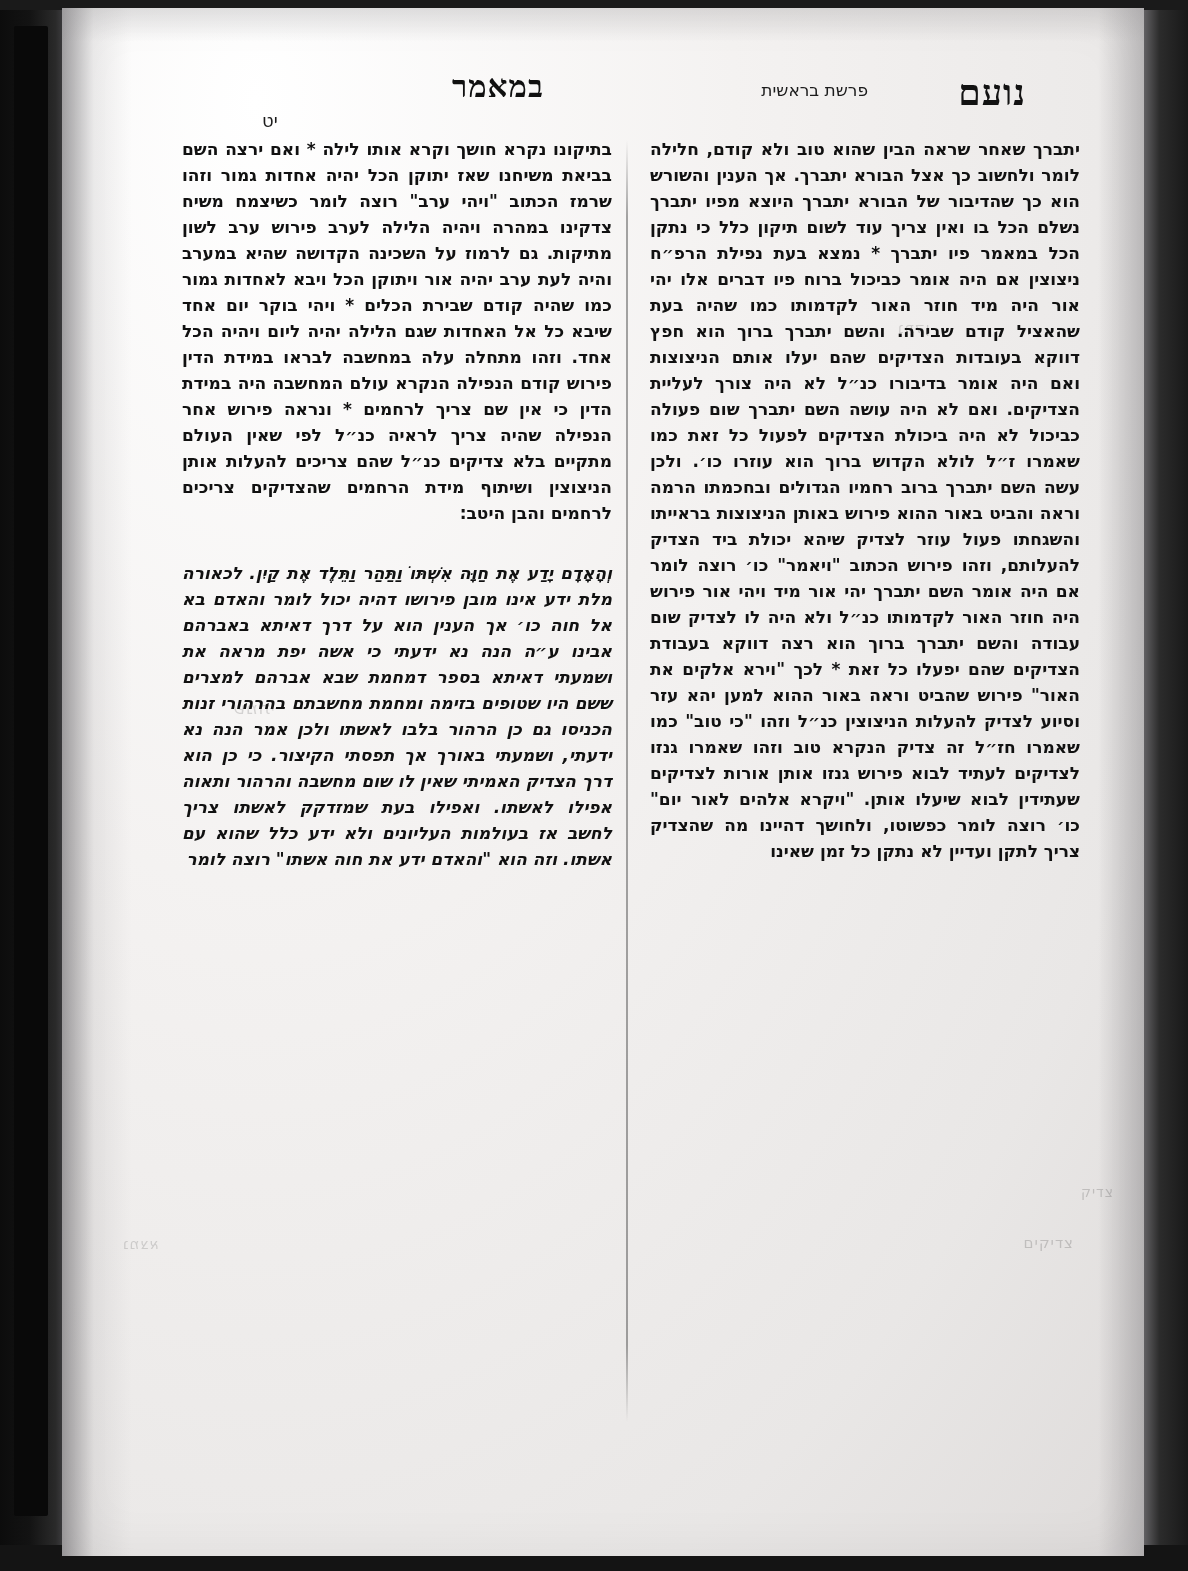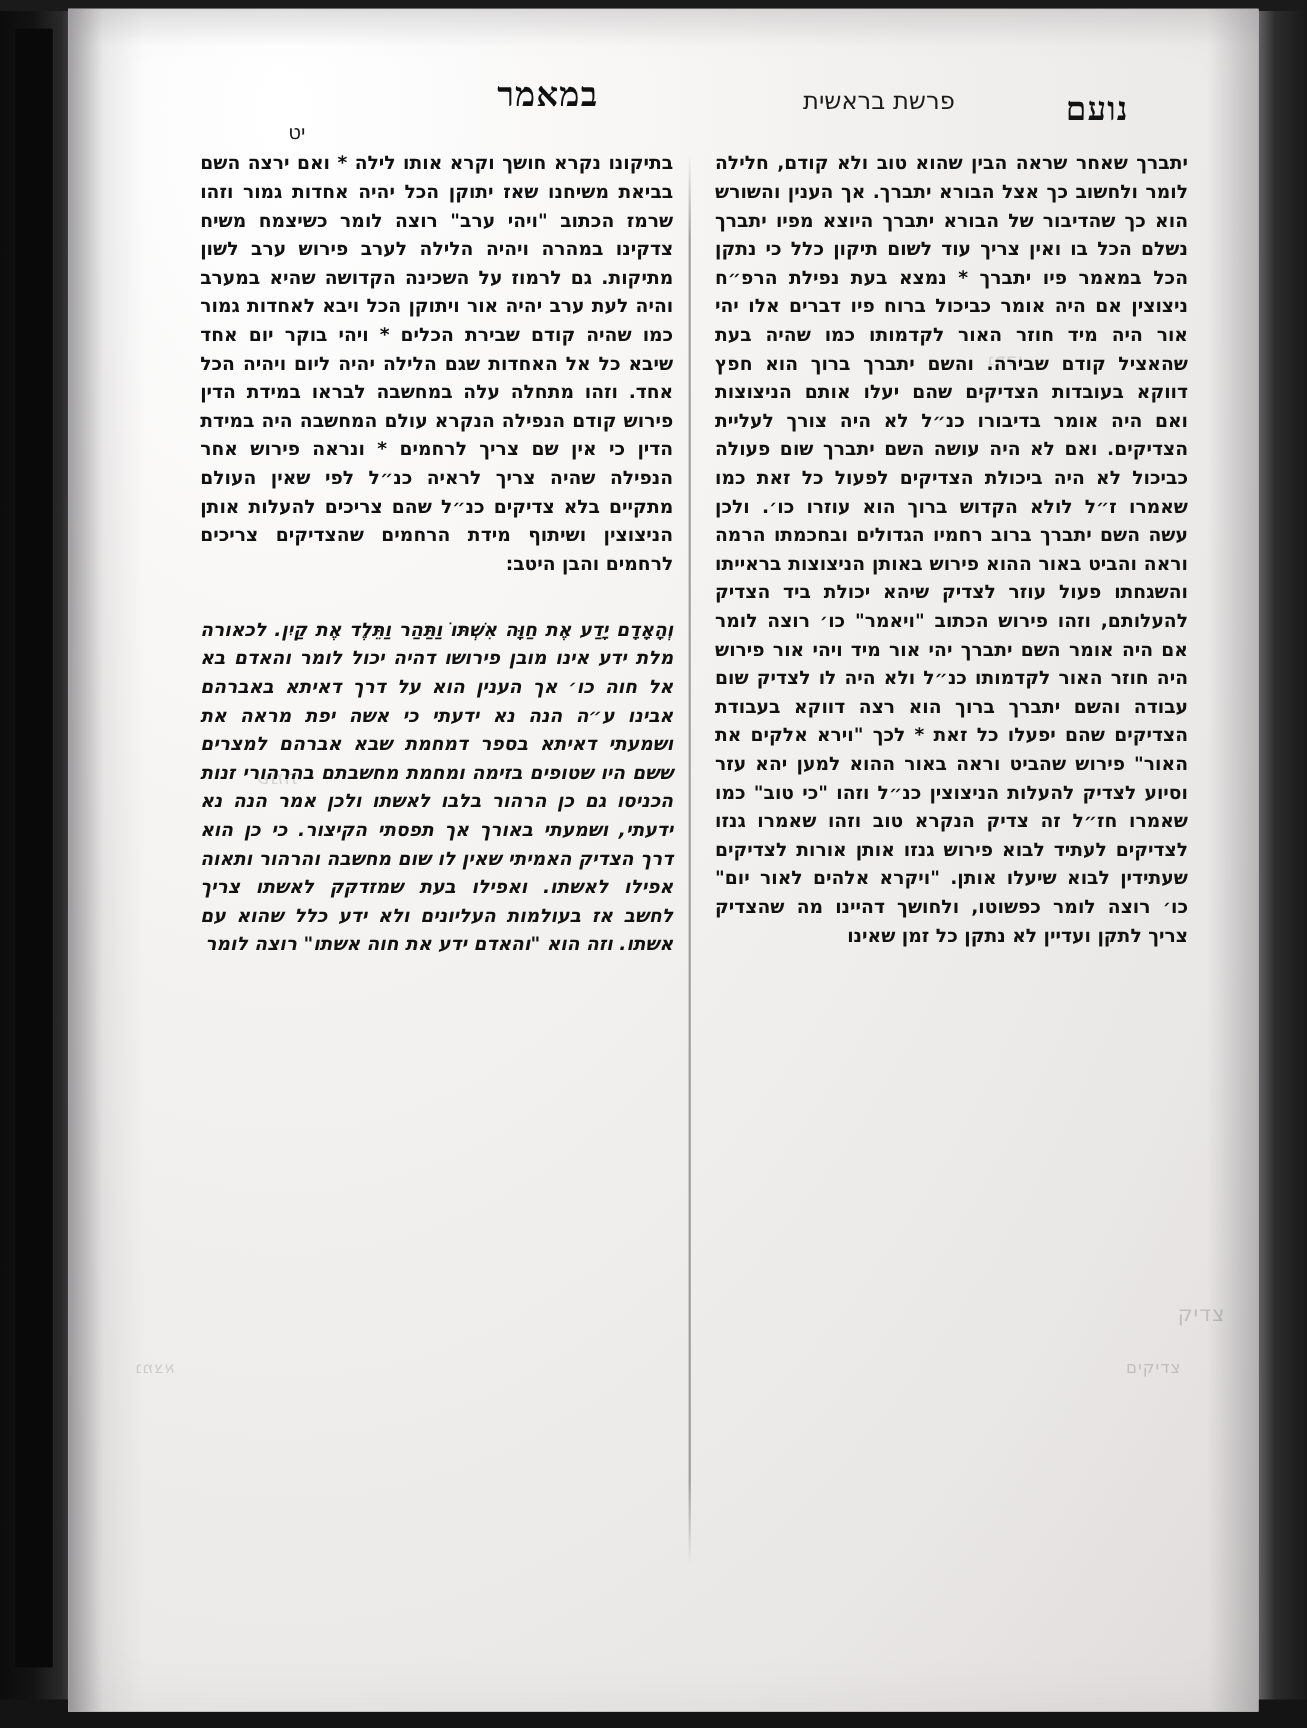--- a/index.html
+++ b/index.html
@@ -93,33 +93,33 @@
     position: absolute;
     top: 62px;
     left: 90px;
     right: 60px;
     height: 50px;
     direction: rtl;
   }
   .hdr-parsha-title {
     position: absolute;
     right: 58px;
-    top: 12px;
+    top: 1px;
     font-family: "DejaVu Serif", serif;
     font-weight: 700;
-    font-size: 30px;
+    font-size: 36px;
     color: #121212;
     letter-spacing: 1px;
   }
   .hdr-parsha-sub {
     position: absolute;
     right: 216px;
     top: 10px;
     font-family: "DejaVu Sans", sans-serif;
-    font-size: 22px;
+    font-size: 17px;
     color: #1b1b1b;
   }
   .hdr-book-title {
     position: absolute;
     left: 300px;
     top: -2px;
     font-family: "DejaVu Serif", serif;
     font-weight: 700;
     font-size: 31px;
     color: #101010;
@@ -187,21 +187,21 @@
     position: absolute;
     font-family: "DejaVu Sans", sans-serif;
     color: rgba(40,40,40,0.17);
     font-size: 17px;
     letter-spacing: 1px;
     pointer-events: none;
     transform: scaleX(-1);
   }
   .ghost-a { left: 170px; top: 690px; }
   .ghost-b { left: 60px;  top: 1228px; font-size: 14px; }
-  .ghost-c { right: 30px; top: 1176px; font-size: 19px; color: rgba(40,40,40,0.20); transform:none;}
+  .ghost-c { right: 30px; top: 1176px; font-size: 14px; color: rgba(40,40,40,0.20); transform:none;}
   .ghost-d { right: 70px; top: 1226px; font-size: 15px; color: rgba(40,40,40,0.20); transform:none;}
   .ghost-e { right: 214px; top: 312px; font-size: 14px; }
 </style>
 </head>
 <body>
 
 <div id="scan">
 
   <div class="binding-shadow"></div>
   <div class="binding-strip"></div>

